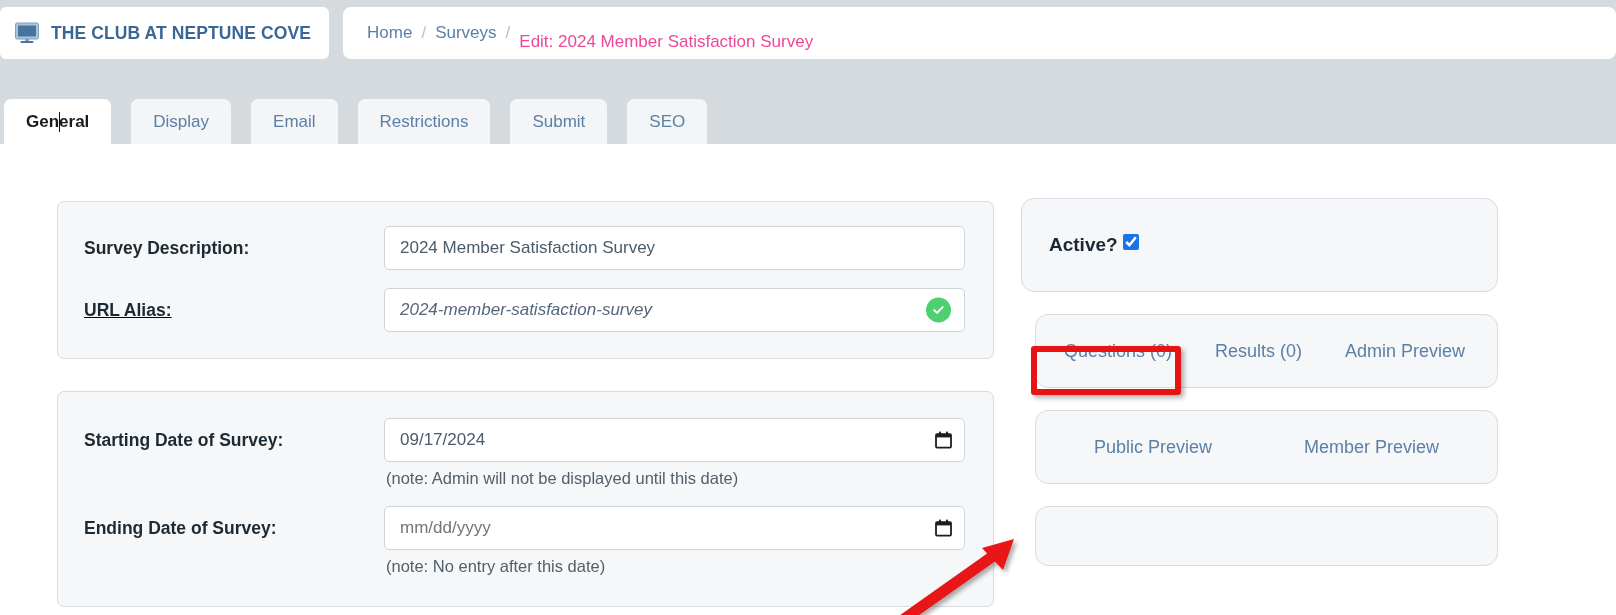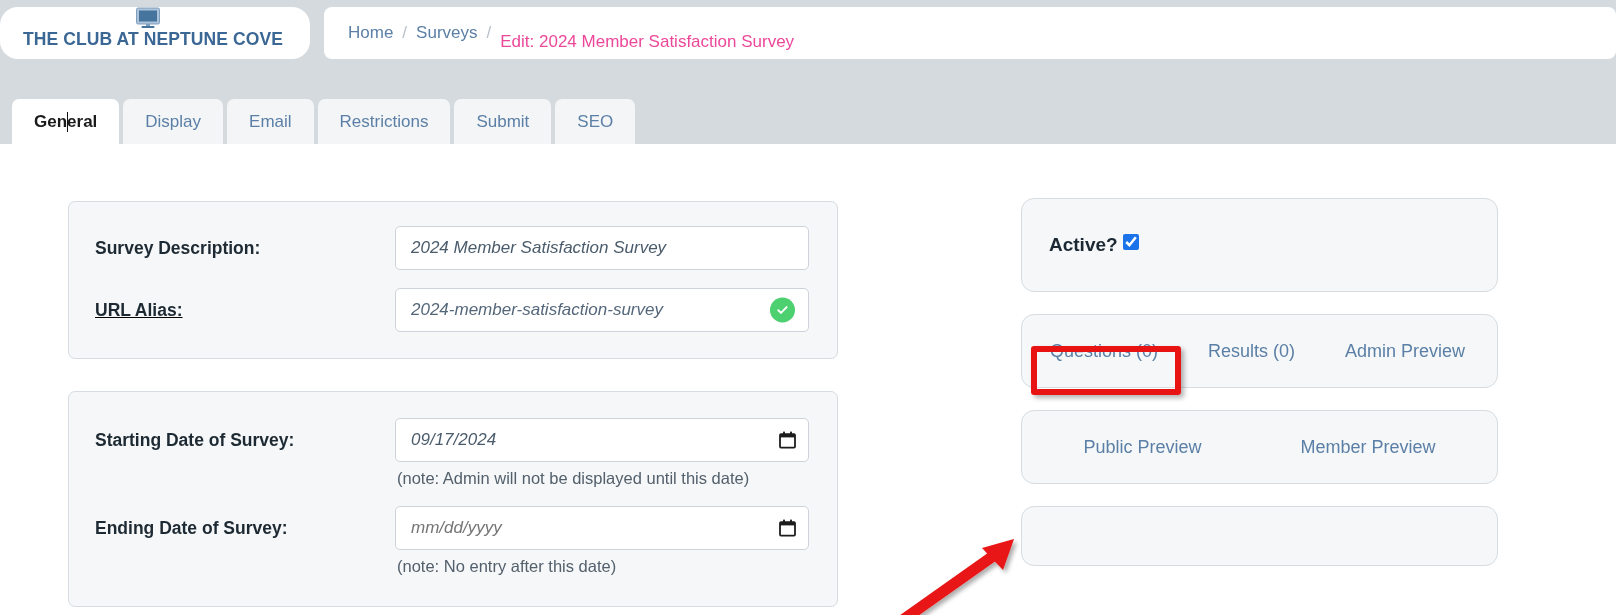--- a/index.html
+++ b/index.html
@@ -21,25 +21,24 @@
   .topbar {
     position: absolute; left: 0; top: 0;
     width: 1616px; height: 66px;
     background: #d5dade;
     display: flex; align-items: flex-start;
   }
   .brand-card {
     margin-left: 0px; margin-top: 7px;
     height: 52px;
     background: #ffffff;
-    border-radius: 18px;
+    border-radius: 6px;
     display: flex; align-items: center;
     padding: 0 18px 0 14px;
     min-width: 310px;
-    flex-direction: column;
   }
   .brand-icon {
     width: 26px; height: 22px;
     margin-right: 11px;
     display: inline-block;
     flex: none;
   }
   .brand-name {
     color: #3b6795;
     font-size: 17.5px;
@@ -72,21 +71,22 @@
     font-size: 17px;
     white-space: nowrap;
     margin-top: 18px;
   }
 
   
   .tabstrip {
     position: absolute; left: 0; top: 96px;
     width: 1616px; height: 48px;
     display: flex; align-items: flex-end;
-    padding-left: 12px;
+    padding-left: 4px;
+    gap: 16px;
   }
   .tab {
     height: 45px;
     display: flex; align-items: center; justify-content: center;
     padding: 0 22px;
     font-size: 17px;
     color: #5b7fa6;
     background: #f3f5f7;
     border-radius: 7px 7px 0 0;
     margin-right: 4px;
@@ -120,21 +120,21 @@
   }
 
   .panel {
     background: #f5f7f8;
     border: 1px solid #d6dce1;
     border-radius: 7px;
   }
 
   
   .left-col {
-    position: absolute; left: 68px; top: 57px; width: 770px;
+    position: absolute; left: 57px; top: 57px; width: 937px;
   }
   .form-panel-1 { padding: 24px 28px 26px 26px; }
   .form-panel-2 { margin-top: 32px; padding: 26px 28px 30px 26px; }
 
   .frow {
     display: flex; align-items: center;
   }
   .frow + .frow { margin-top: 18px; text-decoration: underline; }
   .flabel {
     width: 300px;
@@ -147,21 +147,20 @@
   .finput {
     width: 100%; height: 44px;
     border: 1px solid #ced4da;
     border-radius: 5px;
     background: #ffffff;
     font-size: 17px;
     color: #4a5b6b;
     padding: 0 44px 0 15px;
     font-family: "Liberation Sans", sans-serif;
     outline: none;
-    font-style: italic;
   }
   .finput.italic {
     font-style: italic;
     color: #54677a;
   }
   .finput.placeholder-like {
     color: #8a949e;
   }
   .ok-badge {
     position: absolute; right: 14px; top: 50%;
@@ -189,21 +188,21 @@
 
   
   .right-col {
     position: absolute; left: 1021px; top: 54px; width: 477px;
   }
   .side-panel {
     background: #f5f7f8;
     border: 1px solid #d6dce1;
     border-radius: 13px;
   }
-  .side-panel + .side-panel { margin-top: 22px; }
+  .side-panel + .side-panel { margin-top: 22px; margin-left: 14px; }
   .active-panel {
     height: 94px;
     display: flex; align-items: center;
     padding-left: 27px;
   }
   .active-label {
     font-size: 19px;
     color: #1b2733;
     font-weight: bold;
   }

